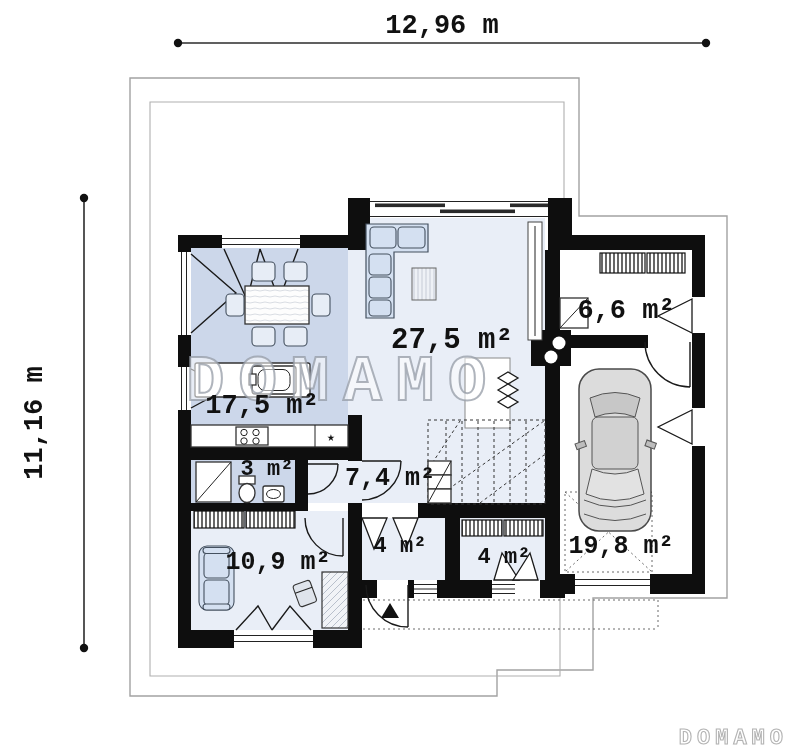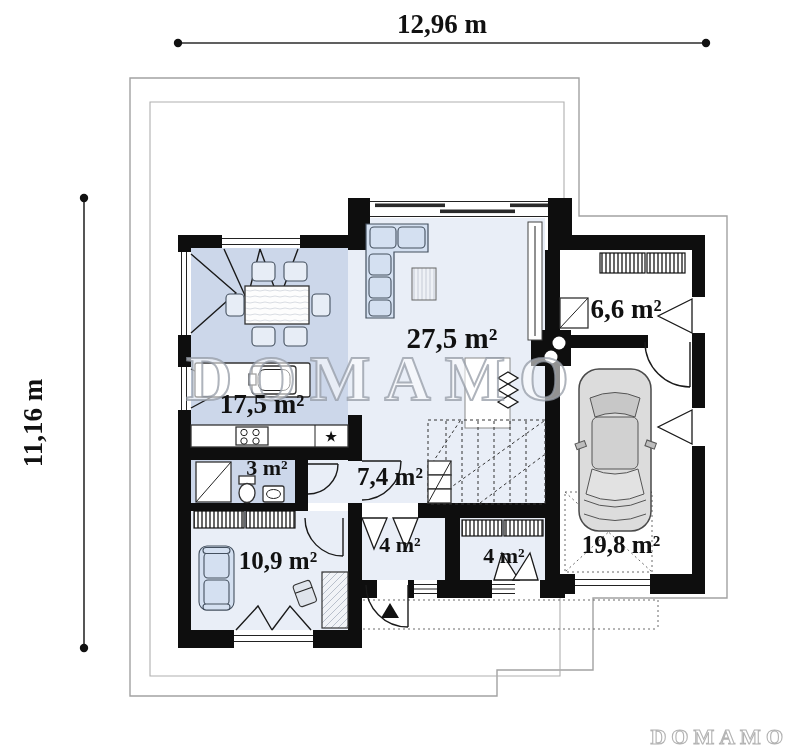--- a/index.html
+++ b/index.html
@@ -1,17 +1,17 @@
 <!DOCTYPE html>
 <html><head>
 <meta charset="utf-8">
 <style>
   html,body{margin:0;padding:0;background:#ffffff;}
   .stage{position:relative;width:800px;height:752px;background:#ffffff;overflow:hidden;
-         font-family:Liberation Serif, serif;}
+         font-family:Liberation Mono, monospace;}
   svg{position:absolute;left:0;top:0;}
   .wall{fill:#0e0e0e;stroke:none;}
   .opening{fill:#ffffff;stroke:none;}
   .thin{stroke:#222;stroke-width:1;fill:none;}
   .swing{stroke:#1a1a1a;stroke-width:1.4;fill:none;}
   .leaf{fill:#ffffff;stroke:#1a1a1a;stroke-width:1.3;}
   .furn{fill:#ffffff;stroke:#333;stroke-width:1.3;}
   .furnblue{fill:#d4e0f1;stroke:#44505f;stroke-width:1.1;}
   .dash{stroke:#333;stroke-width:1;stroke-dasharray:3,3;fill:none;}
   .dots{stroke:#6a6a6a;stroke-width:1;stroke-dasharray:2,3;fill:none;}

